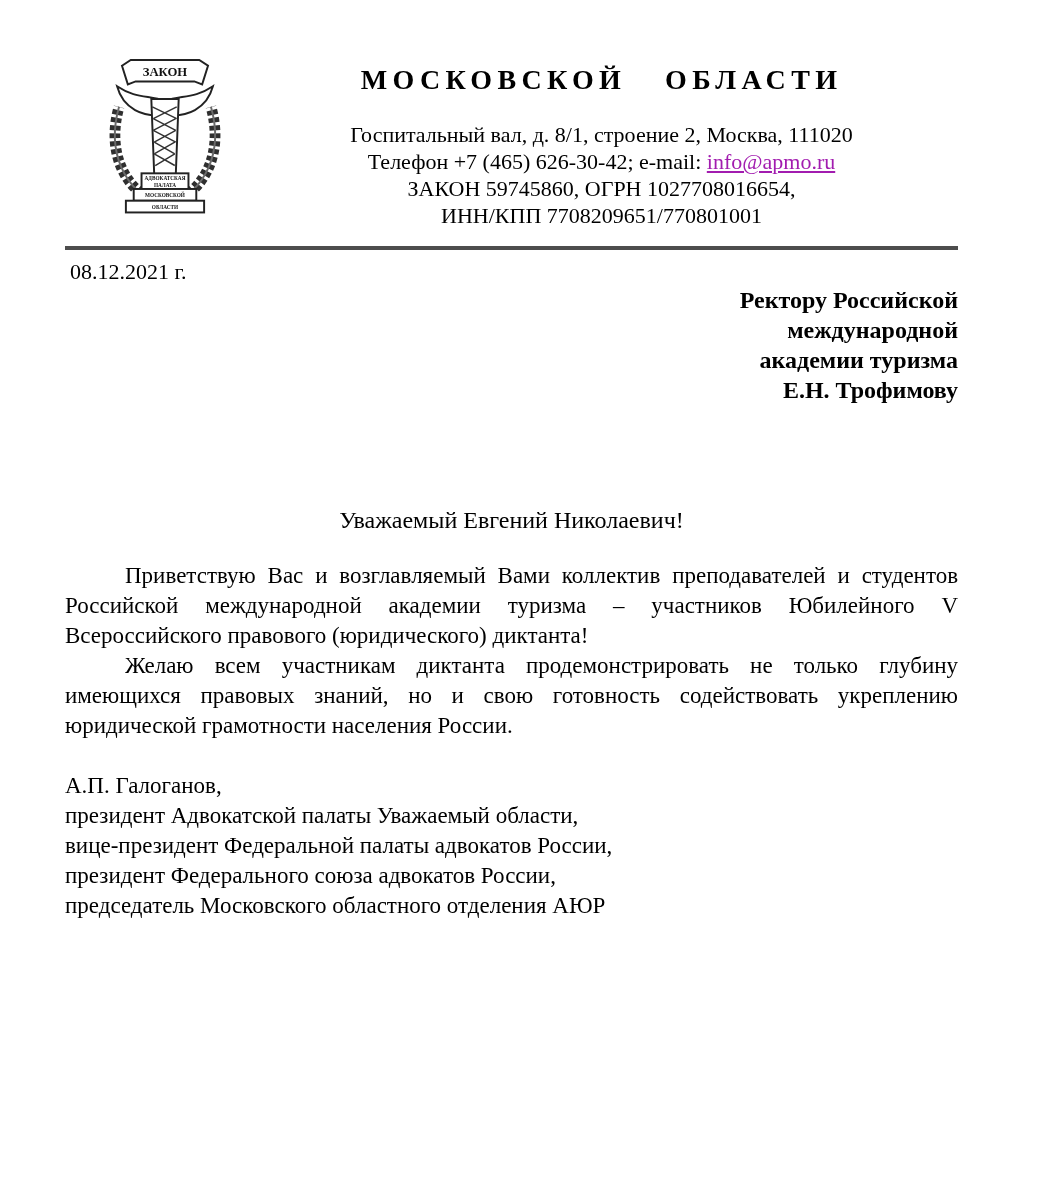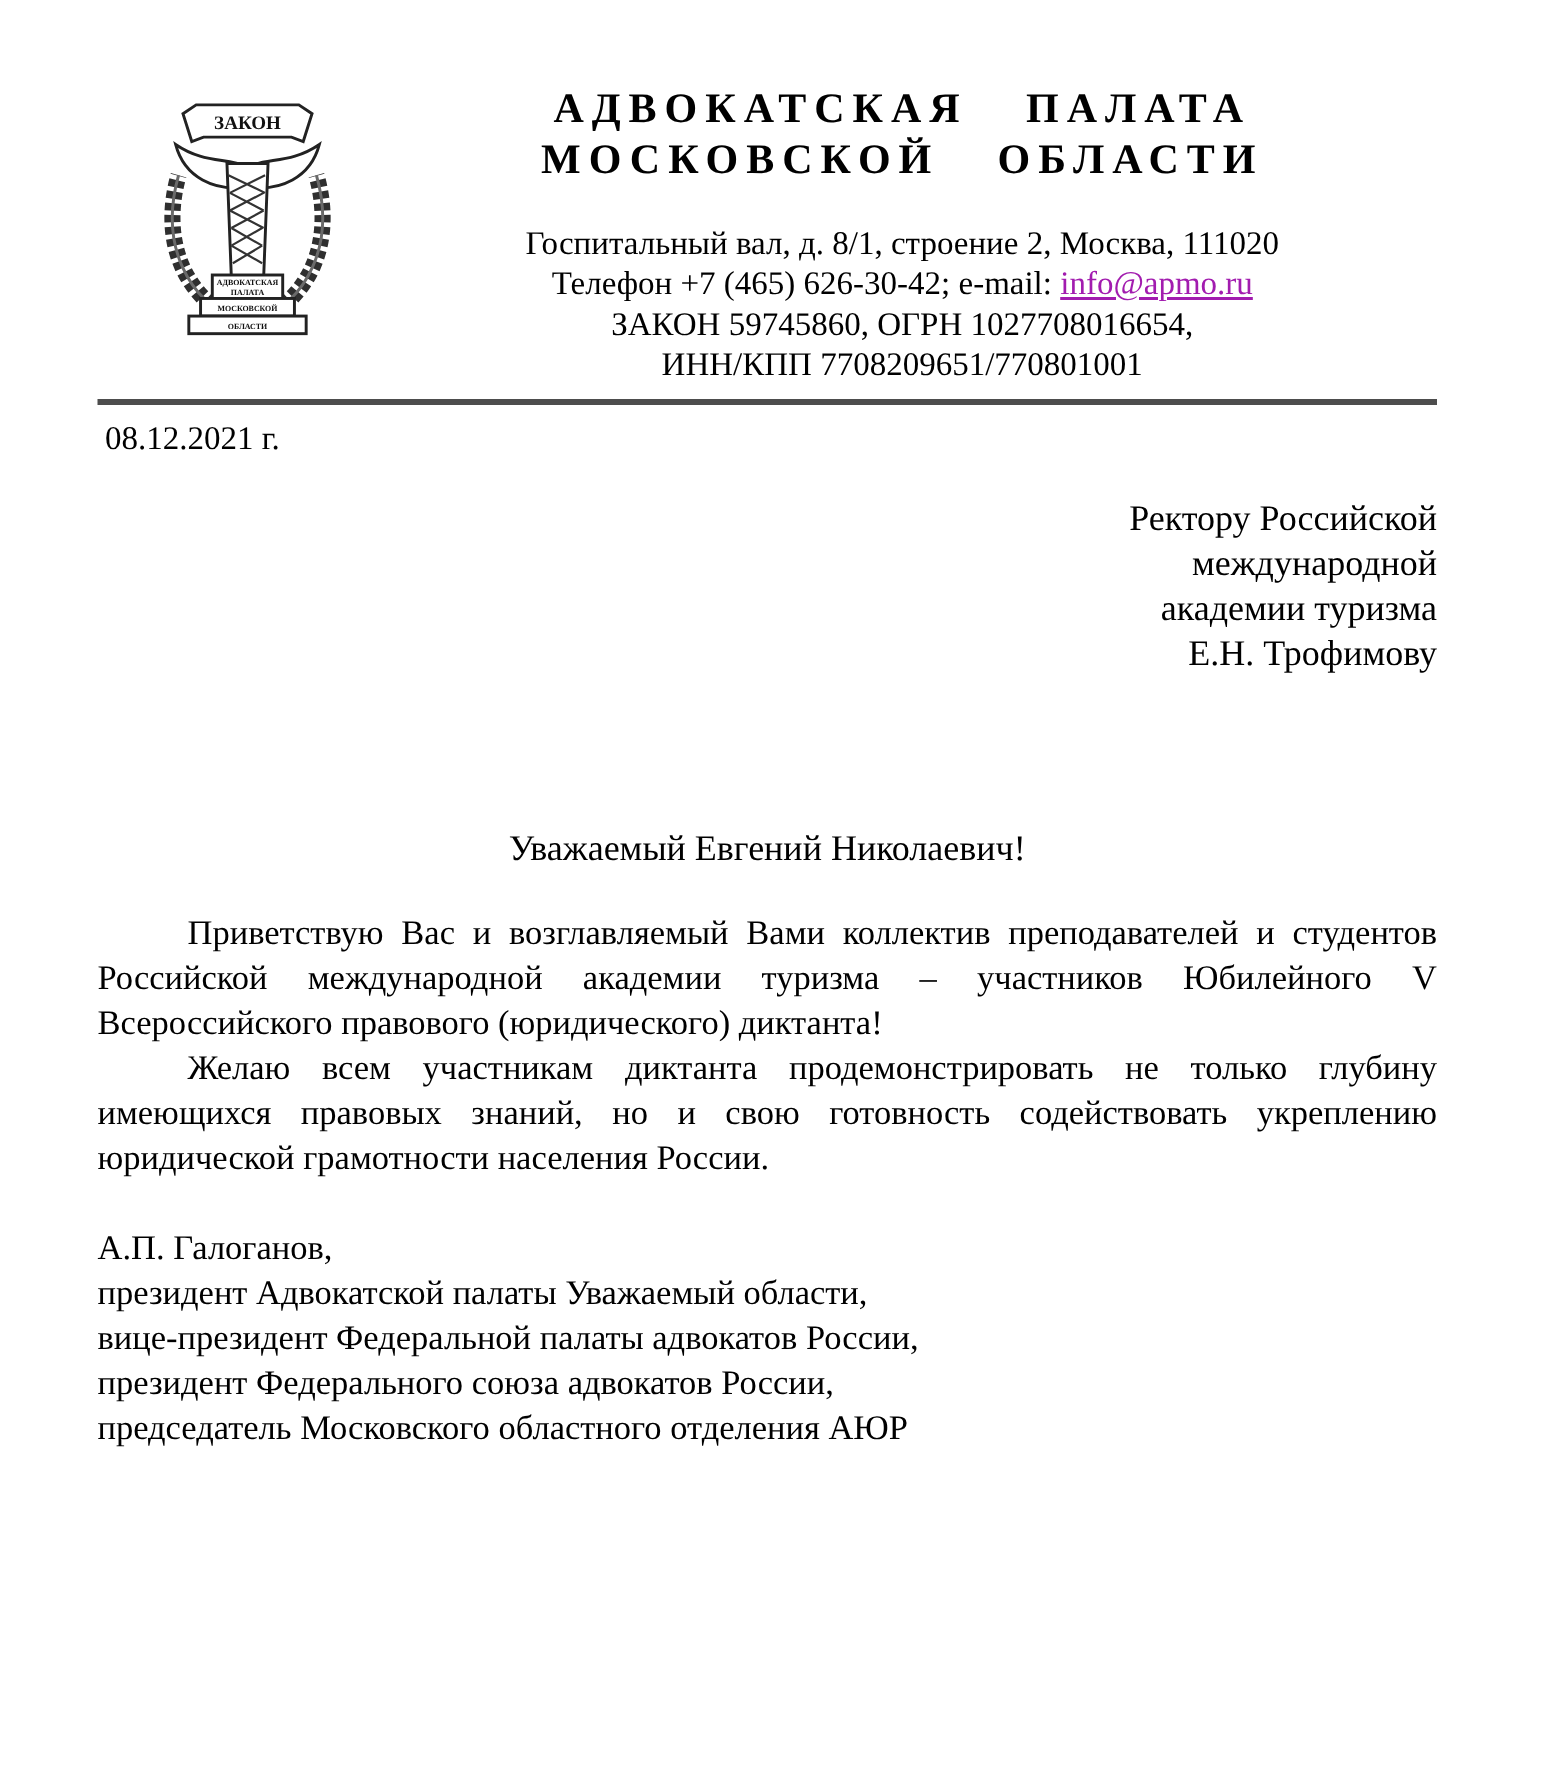--- a/index.html
+++ b/index.html
@@ -27,23 +27,22 @@
   }
   .org-contacts { margin-top: 24px; font-size: 22px; line-height: 27px; }
   .email-link { color: #a21caf; text-decoration: underline; cursor: pointer; }
 
   
   .divider { height: 4px; background: #4d4d4d; margin-top: 10px; }
   .letter-date { margin-top: 9px; font-size: 22px; padding-left: 5px; }
 
   
   .addressee {
-    margin-top: 26px;
     text-align: right;
-    font-weight: normal;
+    font-weight: bold;
     font-size: 24px;
     line-height: 30px;
   }
 
   
   .salutation { margin-top: 100px; text-align: center; font-size: 24px; line-height: 30px; }
   .body-par {
     font-size: 23px;
     line-height: 30px;
     text-align: justify;
@@ -85,21 +84,20 @@
         <text x="80" y="133.5" font-size="5.4" font-weight="bold" text-anchor="middle" fill="#111111">ПАЛАТА</text>
         <rect x="48" y="136" width="64" height="12" fill="#ffffff" stroke="#222222" stroke-width="2"></rect>
         <text x="80" y="144.5" font-size="5.4" font-weight="bold" text-anchor="middle" fill="#111111">МОСКОВСКОЙ</text>
         <rect x="40" y="148" width="80" height="12" fill="#ffffff" stroke="#222222" stroke-width="2"></rect>
         <text x="80" y="156.5" font-size="5.4" font-weight="bold" text-anchor="middle" fill="#111111">ОБЛАСТИ</text>
       </svg>
     </div>
 
     <div class="org-info">
       <div class="org-name">
-        <div>АДВОКАТСКАЯ ПАЛАТА</div>
         <div>МОСКОВСКОЙ ОБЛАСТИ</div>
       </div>
       <div class="org-contacts">
         <div>Госпитальный вал, д. 8/1, строение 2, Москва, 111020</div>
         <div><span>Телефон +7 (465) 626-30-42; e-mail: </span><a class="email-link">info@apmo.ru</a></div>
         <div>ЗАКОН 59745860, ОГРН 1027708016654,</div>
         <div>ИНН/КПП 7708209651/770801001</div>
       </div>
     </div>
   </header>

